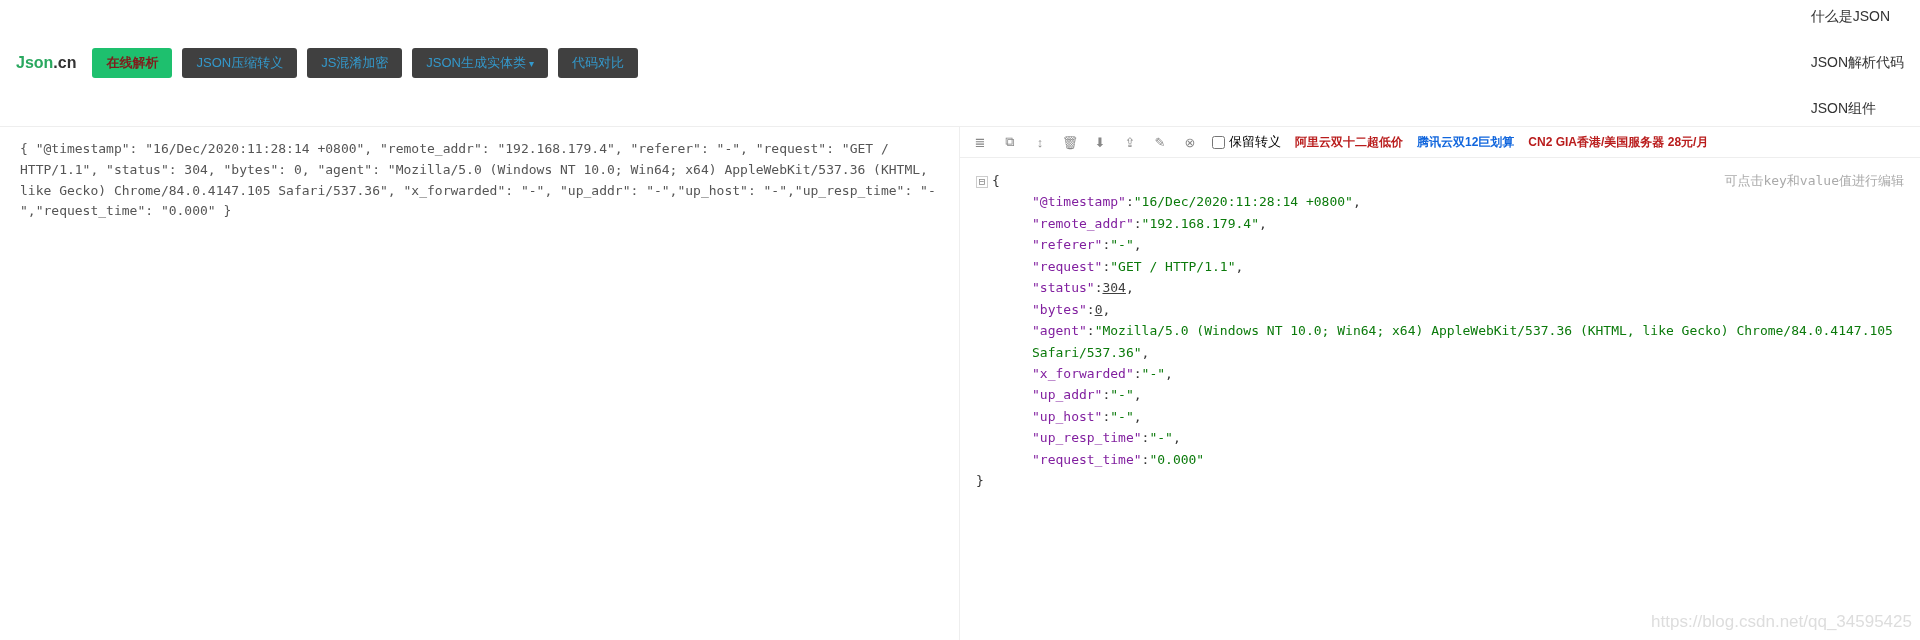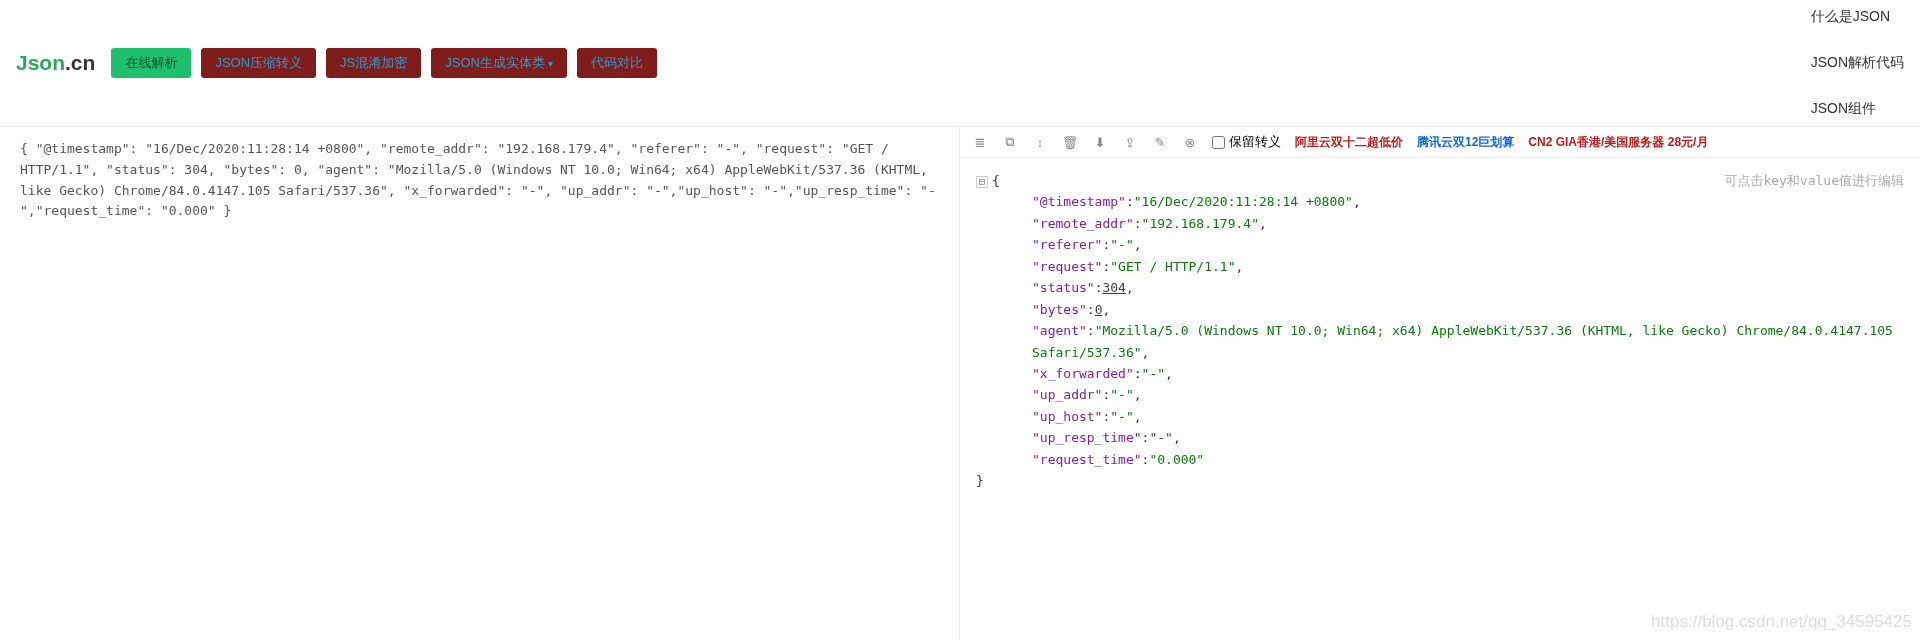--- a/index.html
+++ b/index.html
@@ -1,26 +1,26 @@
 <!DOCTYPE html>
 <html><head>
 <meta charset="utf-8">
 <style>
 * { margin: 0; padding: 0; box-sizing: border-box; }
 body { font-family: Arial, "Microsoft YaHei", sans-serif; font-size: 13px; background: #fff; }
 
 .header { display: flex; align-items: center; padding: 8px 16px; border-bottom: 1px solid #eee; }
-.logo { font-weight: bold; font-size: 21px; margin-right: 16px; }
+.logo { font-weight: bold; font-size: 16px; margin-right: 16px; }
 .logo-json { color: #2aa85f; }
 .logo-dot { color: #333; }
 .logo-cn { color: #333; }
 
 .btn { display: inline-block; padding: 6px 14px; margin-right: 10px; border-radius: 3px; cursor: pointer; font-size: 13px; border: none; }
-.btn-green { background: #1ec06e; color: #14532d; }
-.btn-light { background: #7f1d1d; color: #3399cc; }
+.btn-green { background: #1ec06e; color: #7f1d1d; font-weight: bold; }
+.btn-light { background: #404040; color: #3399cc; }
 .caret { font-size: 10px; margin-left: 3px; }
 
 .nav-right { margin-left: auto; display: flex; gap: 28px; flex-direction: column; }
 .nav-link { color: #333; text-decoration: none; font-size: 14px; cursor: pointer; font-weight: 500; }
 
 .main { display: flex; height: calc(100vh - 50px); }
 .left-pane { width: 50%; padding: 12px 20px; font-family: Consolas, Monaco, monospace; font-size: 13px; color: #555; line-height: 1.6; border-right: 1px solid #eee; overflow: auto; word-wrap: break-word; }
 
 .right-pane { width: 50%; display: flex; flex-direction: column; }
 .toolbar { display: flex; align-items: center; padding: 6px 12px; border-bottom: 1px solid #eee; gap: 14px; }

